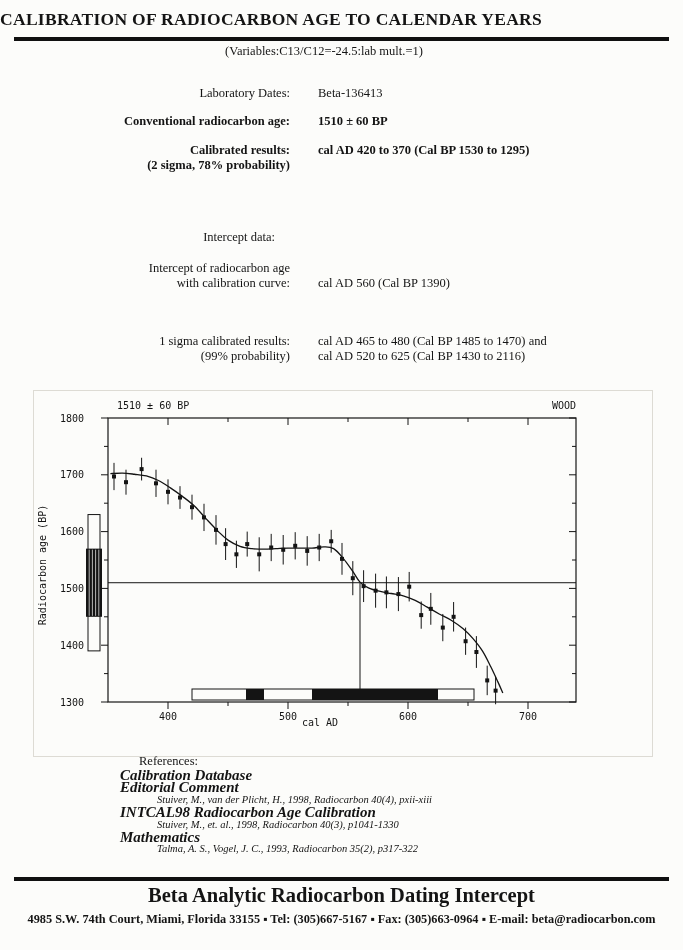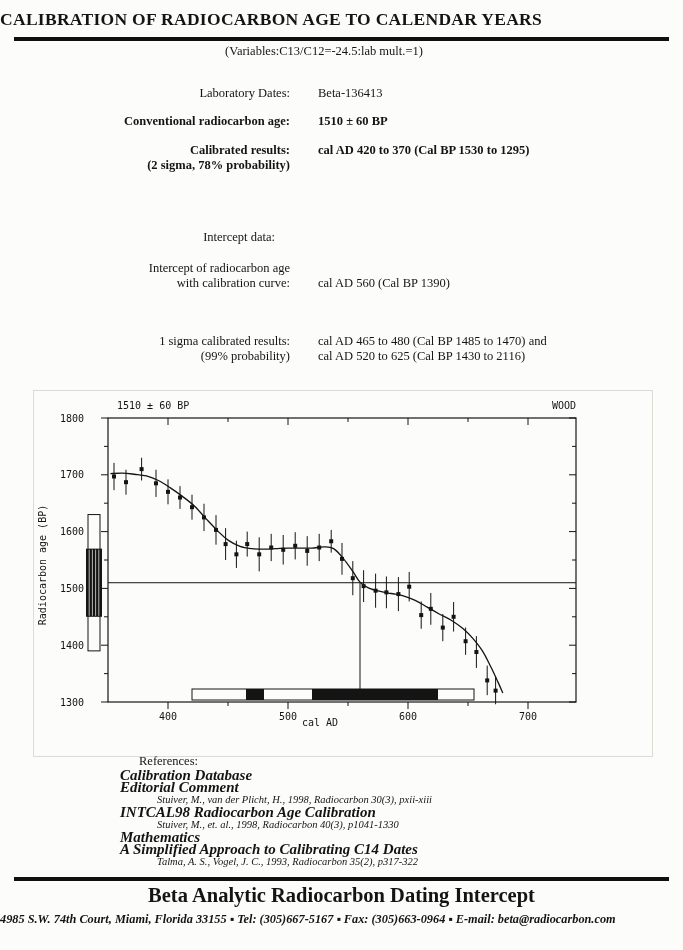--- a/index.html
+++ b/index.html
@@ -15,22 +15,22 @@
   .chart-frame{position:absolute;left:33px;top:390px;width:618px;height:365px;
                border:1px solid #dddbd4;}
   svg.chart{position:absolute;left:0;top:388px;}
   svg.chart text{font-family:"DejaVu Sans Mono",monospace;font-size:10px;fill:#141414;}
   .refs{position:absolute;left:95px;top:754px;}
   .refs-title{font-size:12.5px;margin-left:44px;}
   .ref-head{font-style:italic;font-weight:bold;font-size:15px;line-height:12.4px;margin-left:25px;}
   .ref-cite{font-style:italic;font-size:10.5px;line-height:12.4px;margin-left:62px;}
   .footer-name{position:absolute;top:884px;left:0;width:100%;text-align:center;
                font-weight:bold;font-size:20.5px;}
-  .footer-addr{position:absolute;top:912px;left:0;width:100%;text-align:left;
-               font-style:italic;font-weight:bold;font-size:12.3px;}
+  .footer-addr{position:absolute;top:912px;left:0;width:100%;text-align:center;
+               font-weight:bold;font-size:12.3px;}
 </style>
 </head>
 <body>
 
 <div class="page">
 
   <div class="title">CALIBRATION OF RADIOCARBON AGE TO CALENDAR YEARS</div>
   <div class="rule" style="top:37px"></div>
 
   <div class="variables">(Variables:C13/C12=-24.5:lab mult.=1)</div>
@@ -188,25 +188,24 @@
       <text x="117" y="21" font-size="10">1510 ± 60 BP</text>
       <text x="576" y="21" text-anchor="end" font-size="10">WOOD</text>
       <text x="320" y="338" text-anchor="middle" font-size="10.5">cal AD</text>
       <text x="46" y="177" text-anchor="middle" transform="rotate(-90 46 177)" font-size="10">Radiocarbon age (BP)</text>
     </svg>
 
   <div class="refs">
     <div class="refs-title">References:</div>
     <div class="ref-head">Calibration Database</div>
     <div class="ref-head">Editorial Comment</div>
-    <div class="ref-cite">Stuiver, M., van der Plicht, H., 1998, Radiocarbon 30(3), pxii-xiii</div>
+    <div class="ref-cite">Stuiver, M., van der Plicht, H., 1998, Radiocarbon 40(4), pxii-xiii</div>
     <div class="ref-head">INTCAL98 Radiocarbon Age Calibration</div>
     <div class="ref-cite">Stuiver, M., et. al., 1998, Radiocarbon 40(3), p1041-1330</div>
     <div class="ref-head">Mathematics</div>
-    <div class="ref-head">A Simplified Approach to Calibrating C14 Dates</div>
     <div class="ref-cite">Talma, A. S., Vogel, J. C., 1993, Radiocarbon 35(2), p317-322</div>
   </div>
 
   <div class="rule" style="top:877px"></div>
   <div class="footer-name">Beta Analytic Radiocarbon Dating Intercept</div>
   <div class="footer-addr">4985 S.W. 74th Court, Miami, Florida 33155 ▪ Tel: (305)667-5167 ▪ Fax: (305)663-0964 ▪ E-mail: beta@radiocarbon.com</div>
 
 </div>
 
 </body></html>

